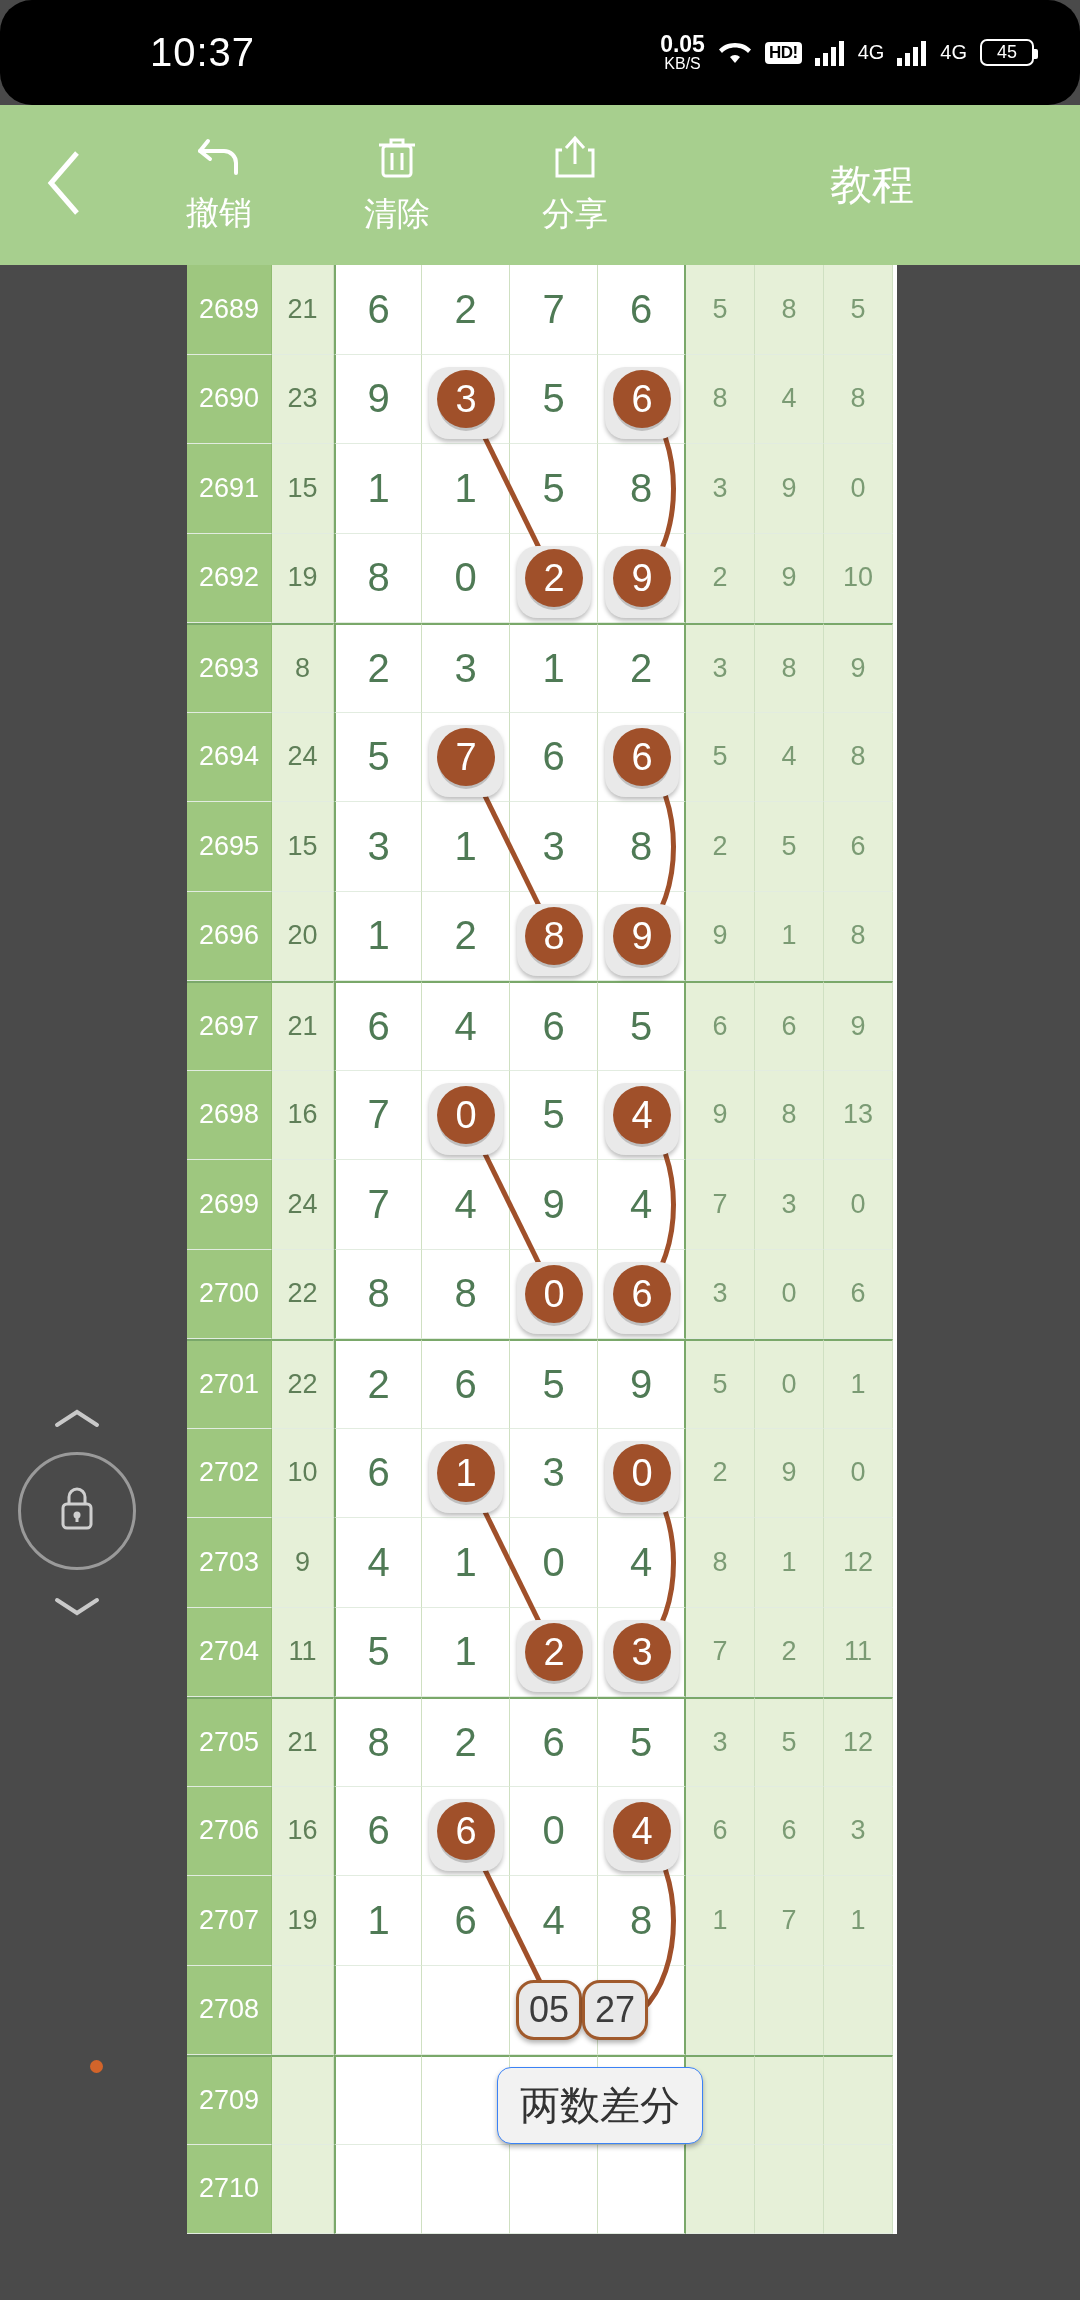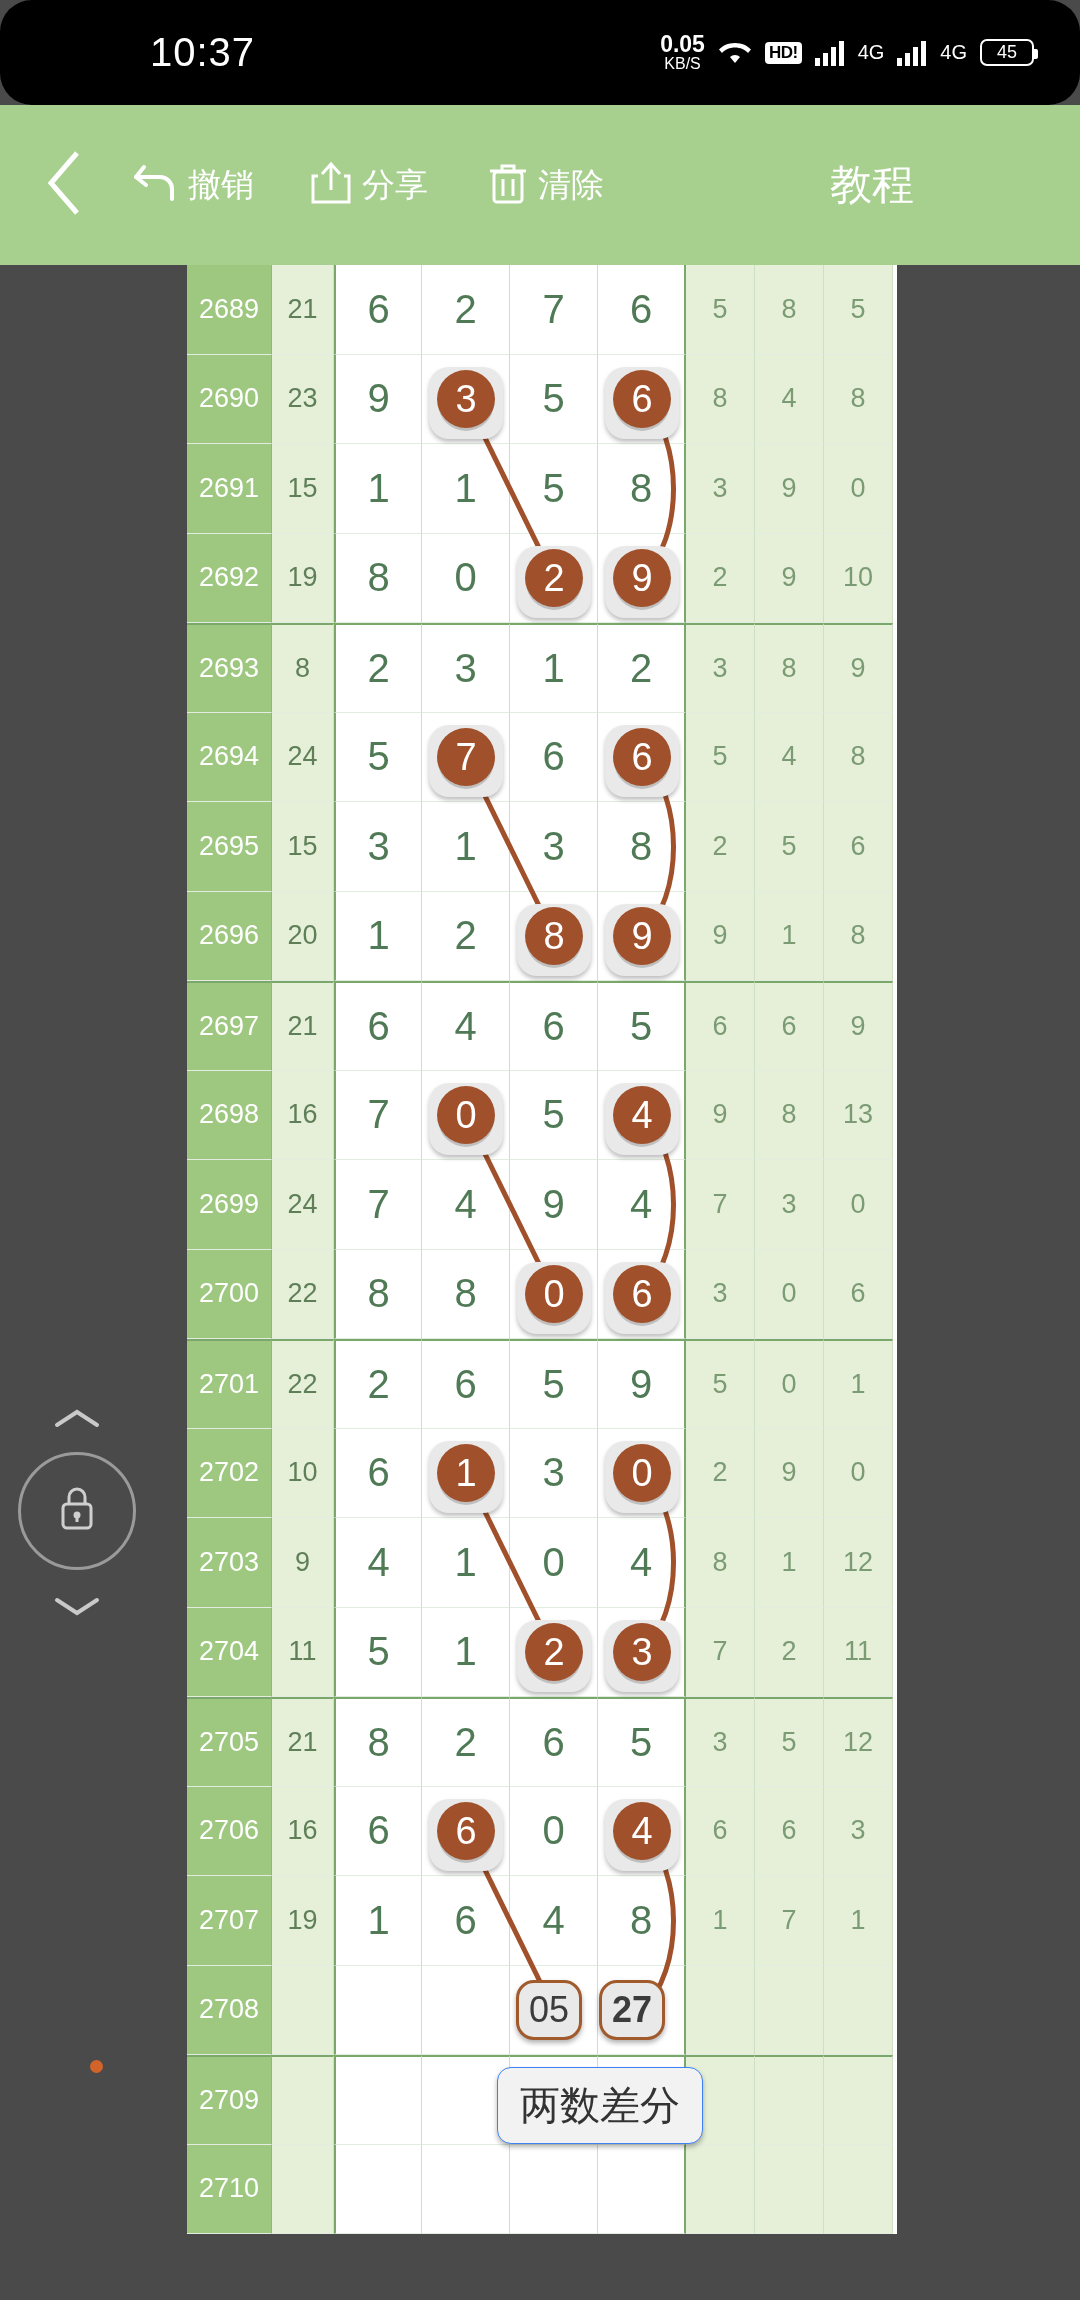--- a/index.html
+++ b/index.html
@@ -57,21 +57,21 @@
     background: #a7cf8e;
     display: flex;
     align-items: center;
     color: #fff;
   }
   .tb-back {
     width: 130px; display: flex; align-items: center; justify-content: center;
   }
   .tb-item {
     width: 178px;
-    display: flex; align-items: center; gap: 8px;
+    display: flex; flex-direction: column; align-items: center; gap: 8px;
   }
   .tb-item .lbl { font-size: 33px; }
   .tb-tutorial {
     flex: 1; display: flex; align-items: center; justify-content: center;
     font-size: 42px;
   }
 
   
   .body-area {
     position: relative;
@@ -219,40 +219,40 @@
       <svg width="50" height="44" viewBox="0 0 50 44">
           <path d="M14 6 L6 16 L16 24" fill="none" stroke="#fff" stroke-width="4" stroke-linecap="round" stroke-linejoin="round"></path>
           <path d="M6 16 H30 a12 12 0 0 1 12 12 v10" fill="none" stroke="#fff" stroke-width="4" stroke-linecap="round"></path>
         </svg>
     </span>
     <span class="lbl">撤销</span>
   </div>
 
   <div class="tb-item">
     <span>
-      <svg width="46" height="46" viewBox="0 0 46 46">
-          <path d="M10 16 h-5 v26 h36 v-26 h-5" fill="none" stroke="#fff" stroke-width="3"></path>
-          <line x1="23" y1="4" x2="23" y2="30" stroke="#fff" stroke-width="3"></line>
-          <polyline points="14,14 23,4 32,14" fill="none" stroke="#fff" stroke-width="3"></polyline>
-        </svg>
-    </span>
-    <span class="lbl">分享</span>
-  </div>
-
-  <div class="tb-item">
-    <span>
       <svg width="44" height="46" viewBox="0 0 44 46">
           <rect x="8" y="12" width="28" height="30" rx="3" fill="none" stroke="#fff" stroke-width="3"></rect>
           <line x1="4" y1="11" x2="40" y2="11" stroke="#fff" stroke-width="3"></line>
           <path d="M16 11 v-5 h12 v5" fill="none" stroke="#fff" stroke-width="3"></path>
           <line x1="17" y1="19" x2="17" y2="36" stroke="#fff" stroke-width="3"></line>
           <line x1="27" y1="19" x2="27" y2="36" stroke="#fff" stroke-width="3"></line>
         </svg>
     </span>
     <span class="lbl">清除</span>
+  </div>
+
+  <div class="tb-item">
+    <span>
+      <svg width="46" height="46" viewBox="0 0 46 46">
+          <path d="M10 16 h-5 v26 h36 v-26 h-5" fill="none" stroke="#fff" stroke-width="3"></path>
+          <line x1="23" y1="4" x2="23" y2="30" stroke="#fff" stroke-width="3"></line>
+          <polyline points="14,14 23,4 32,14" fill="none" stroke="#fff" stroke-width="3"></polyline>
+        </svg>
+    </span>
+    <span class="lbl">分享</span>
   </div>
 
 
   <div class="tb-tutorial">教程</div>
 </div>
 
 <div class="body-area">
 
   <div class="lock-wrap">
     <div class="chev">
@@ -564,16 +564,16 @@
       <div class="bubble" style="left: 426px; top: 1179.25px;">0</div>
       <div class="bubble-shadow" style="left: 330px; top: 1355.25px;"></div>
       <div class="bubble" style="left: 338px; top: 1358.25px;">2</div>
       <div class="bubble-shadow" style="left: 418px; top: 1355.25px;"></div>
       <div class="bubble" style="left: 426px; top: 1358.25px;">3</div>
       <div class="bubble-shadow" style="left: 242px; top: 1534.25px;"></div>
       <div class="bubble" style="left: 250px; top: 1537.25px;">6</div>
       <div class="bubble-shadow" style="left: 418px; top: 1534.25px;"></div>
       <div class="bubble" style="left: 426px; top: 1537.25px;">4</div>
       <div class="tagbox" style="left: 329px; top: 1715.25px;">05</div>
-      <div class="tagbox" style="left: 412px; top: 1715.25px; font-weight: bold;">27</div>
+      <div class="tagbox" style="left: 395px; top: 1715.25px;">27</div>
       <div class="bottom-label" style="left: 310px; top: 1802px;">两数差分</div>
     </div>
 </div>
 
 </body></html>

